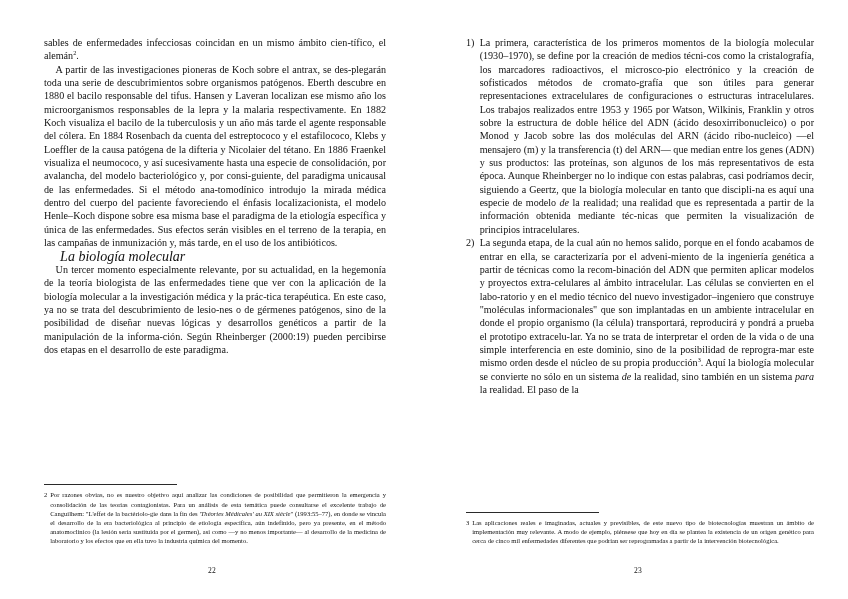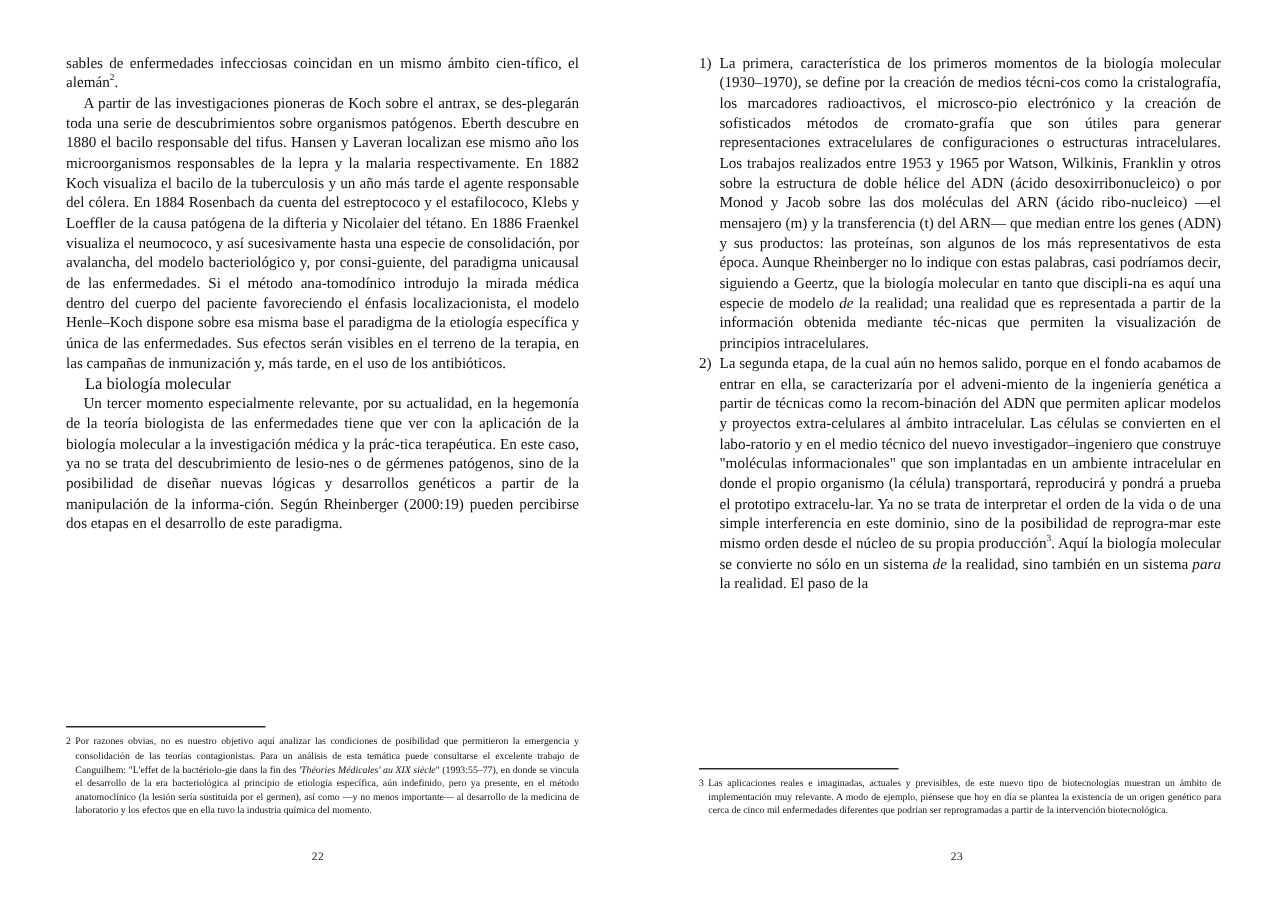--- a/index.html
+++ b/index.html
@@ -42,21 +42,22 @@
     hyphens: manual;
   }
 
   .textblock p {
     margin: 0;
     text-indent: 1.15em;
   }
   .textblock p.noindent { text-indent: 0; }
 
   .section-title {
-    font-size: 11px;
+    font-style: italic;
+    font-size: 14px;
     line-height: 13.35px;
     text-align: left;
     margin: 11px 0 0 0;
     text-indent: 0;
   }
 
   
   .numlist {
     list-style: none;
     margin: 0;

